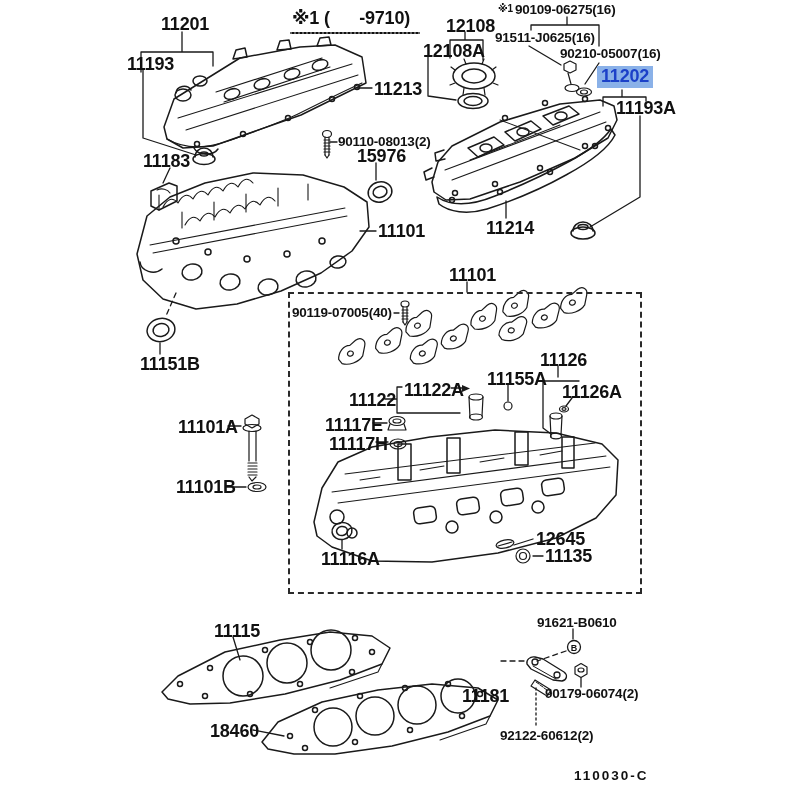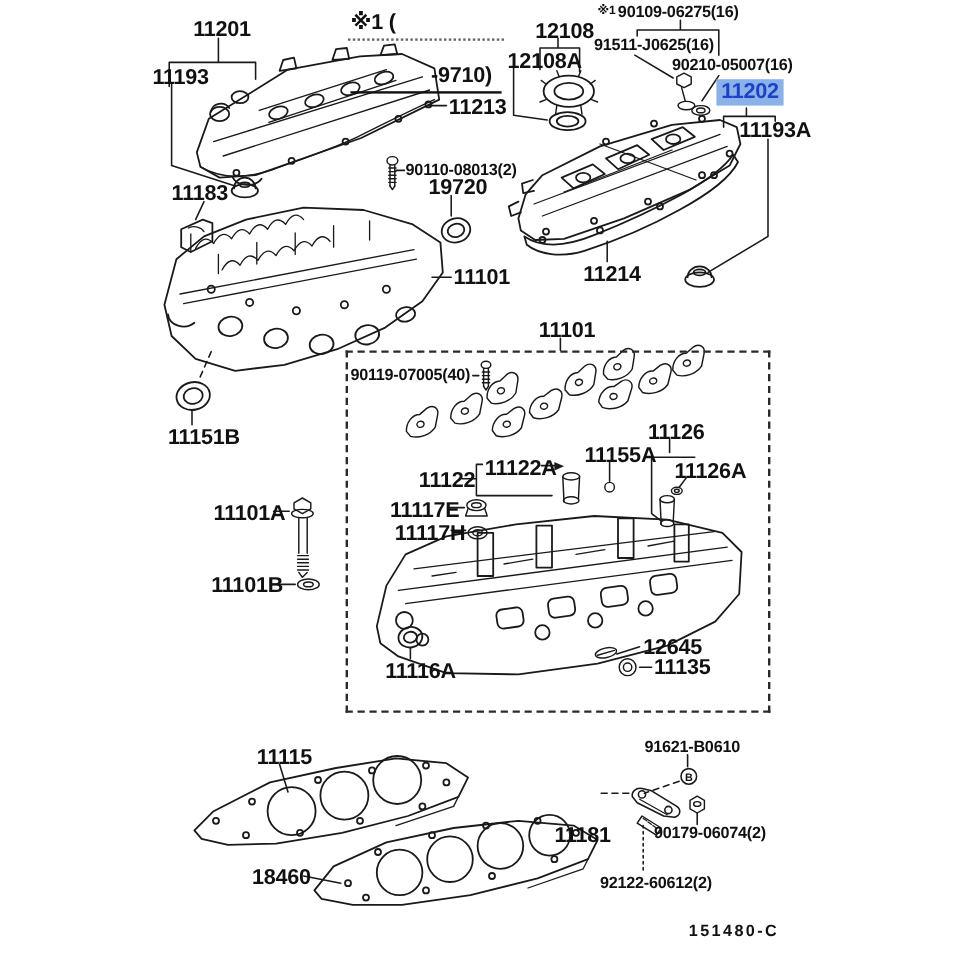--- a/index.html
+++ b/index.html
@@ -5,21 +5,21 @@
   html,body{margin:0;padding:0;background:#fff;}
   #stage{position:relative;width:800px;height:800px;background:#fff;overflow:hidden;
          font-family:"Liberation Sans","DejaVu Sans",sans-serif;}
   #art{position:absolute;left:0;top:0;}
   .lbl{position:absolute;font-weight:700;font-size:18px;color:#111;
        white-space:nowrap;letter-spacing:-0.2px;line-height:1.15;}
   .lbl.small-code{font-size:13.5px;}
   .hl{background:var(--hl-bg,#8ab1e8);color:var(--hl-txt,#1c41c8);padding:0 4px 1px 4px;}
   .refmark{font-size:10px;vertical-align:2px;margin-right:2px;}
   #note{left:292px;top:8px;width:126px;display:flex;border-bottom:2px solid #111;padding-bottom:3px;}
-  #note .right{margin-left:auto;margin-right:8px;margin-top:44px;}
+  #note .right{margin-left:auto;margin-right:8px;}
   .note-dots{position:absolute;left:290px;top:32px;width:130px;border-top:2px dotted #666;height:0;}
   .group-box{position:absolute;left:288px;top:292px;width:350px;height:298px;
              border:2px dashed #2a2a2a;}
   #code-label{letter-spacing:2px;font-size:13.5px;}
 </style>
 </head>
 <body>
 
 <div id="stage">
 
@@ -348,21 +348,21 @@
   <div class="lbl" style="left:446px;top:16px">12108</div>
   <div class="lbl" style="left:423px;top:41px">12108A</div>
   <div class="lbl small-code" style="left:498px;top:2px"><span class="refmark">※1</span><span>90109-06275(16)</span></div>
   <div class="lbl small-code" style="left:495px;top:30px">91511-J0625(16)</div>
   <div class="lbl small-code" style="left:560px;top:46px">90210-05007(16)</div>
   <div class="lbl hl" style="left:597px;top:66px">11202</div>
   <div class="lbl" style="left:616px;top:98px">11193A</div>
   <div class="lbl" style="left:374px;top:79px">11213</div>
   <div class="lbl small-code" style="left:338px;top:134px">90110-08013(2)</div>
   <div class="lbl" style="left:143px;top:151px">11183</div>
-  <div class="lbl" style="left:357px;top:146px">19720</div>
+  <div class="lbl" style="left:357px;top:146px">15976</div>
   <div class="lbl" style="left:378px;top:221px">11101</div>
   <div class="lbl" style="left:486px;top:218px">11214</div>
   <div class="lbl" style="left:140px;top:354px">11151B</div>
   <div class="lbl" style="left:178px;top:417px">11101A</div>
   <div class="lbl" style="left:176px;top:477px">11101B</div>
   <div class="lbl" style="left:449px;top:265px">11101</div>
   <div class="lbl small-code" style="left:292px;top:305px">90119-07005(40)</div>
   <div class="lbl" style="left:540px;top:350px">11126</div>
   <div class="lbl" style="left:487px;top:369px">11155A</div>
   <div class="lbl" style="left:404px;top:380px">11122A</div>
@@ -372,15 +372,15 @@
   <div class="lbl" style="left:329px;top:434px">11117H</div>
   <div class="lbl" style="left:321px;top:549px">11116A</div>
   <div class="lbl" style="left:536px;top:529px">12645</div>
   <div class="lbl" style="left:545px;top:546px">11135</div>
   <div class="lbl" style="left:214px;top:621px">11115</div>
   <div class="lbl" style="left:210px;top:721px">18460</div>
   <div class="lbl small-code" style="left:537px;top:615px">91621-B0610</div>
   <div class="lbl" style="left:462px;top:686px">11181</div>
   <div class="lbl small-code" style="left:545px;top:686px">90179-06074(2)</div>
   <div class="lbl small-code" style="left:500px;top:728px">92122-60612(2)</div>
-  <div class="lbl" id="code-label" style="left:574px;top:768px">151480-C</div>
+  <div class="lbl" id="code-label" style="left:574px;top:768px">110030-C</div>
 
 </div>
 
 </body></html>

